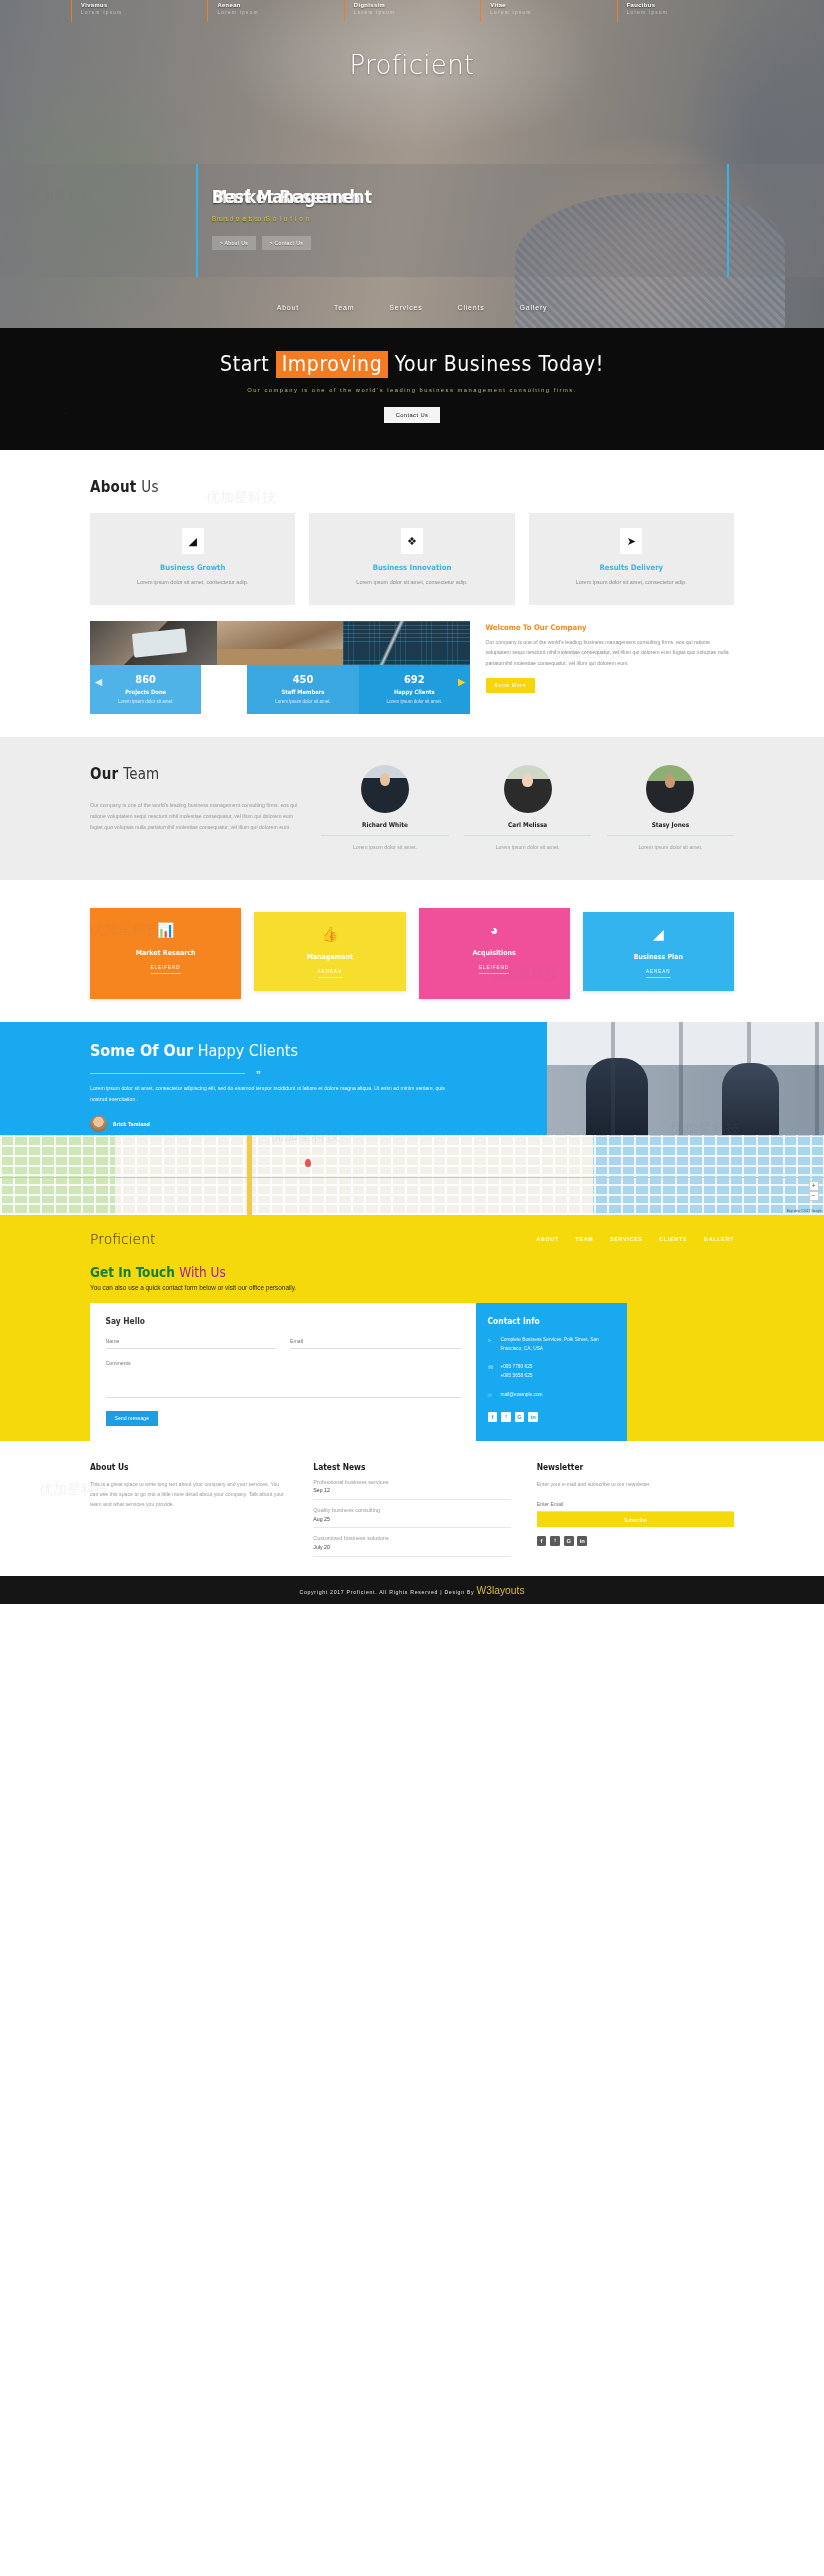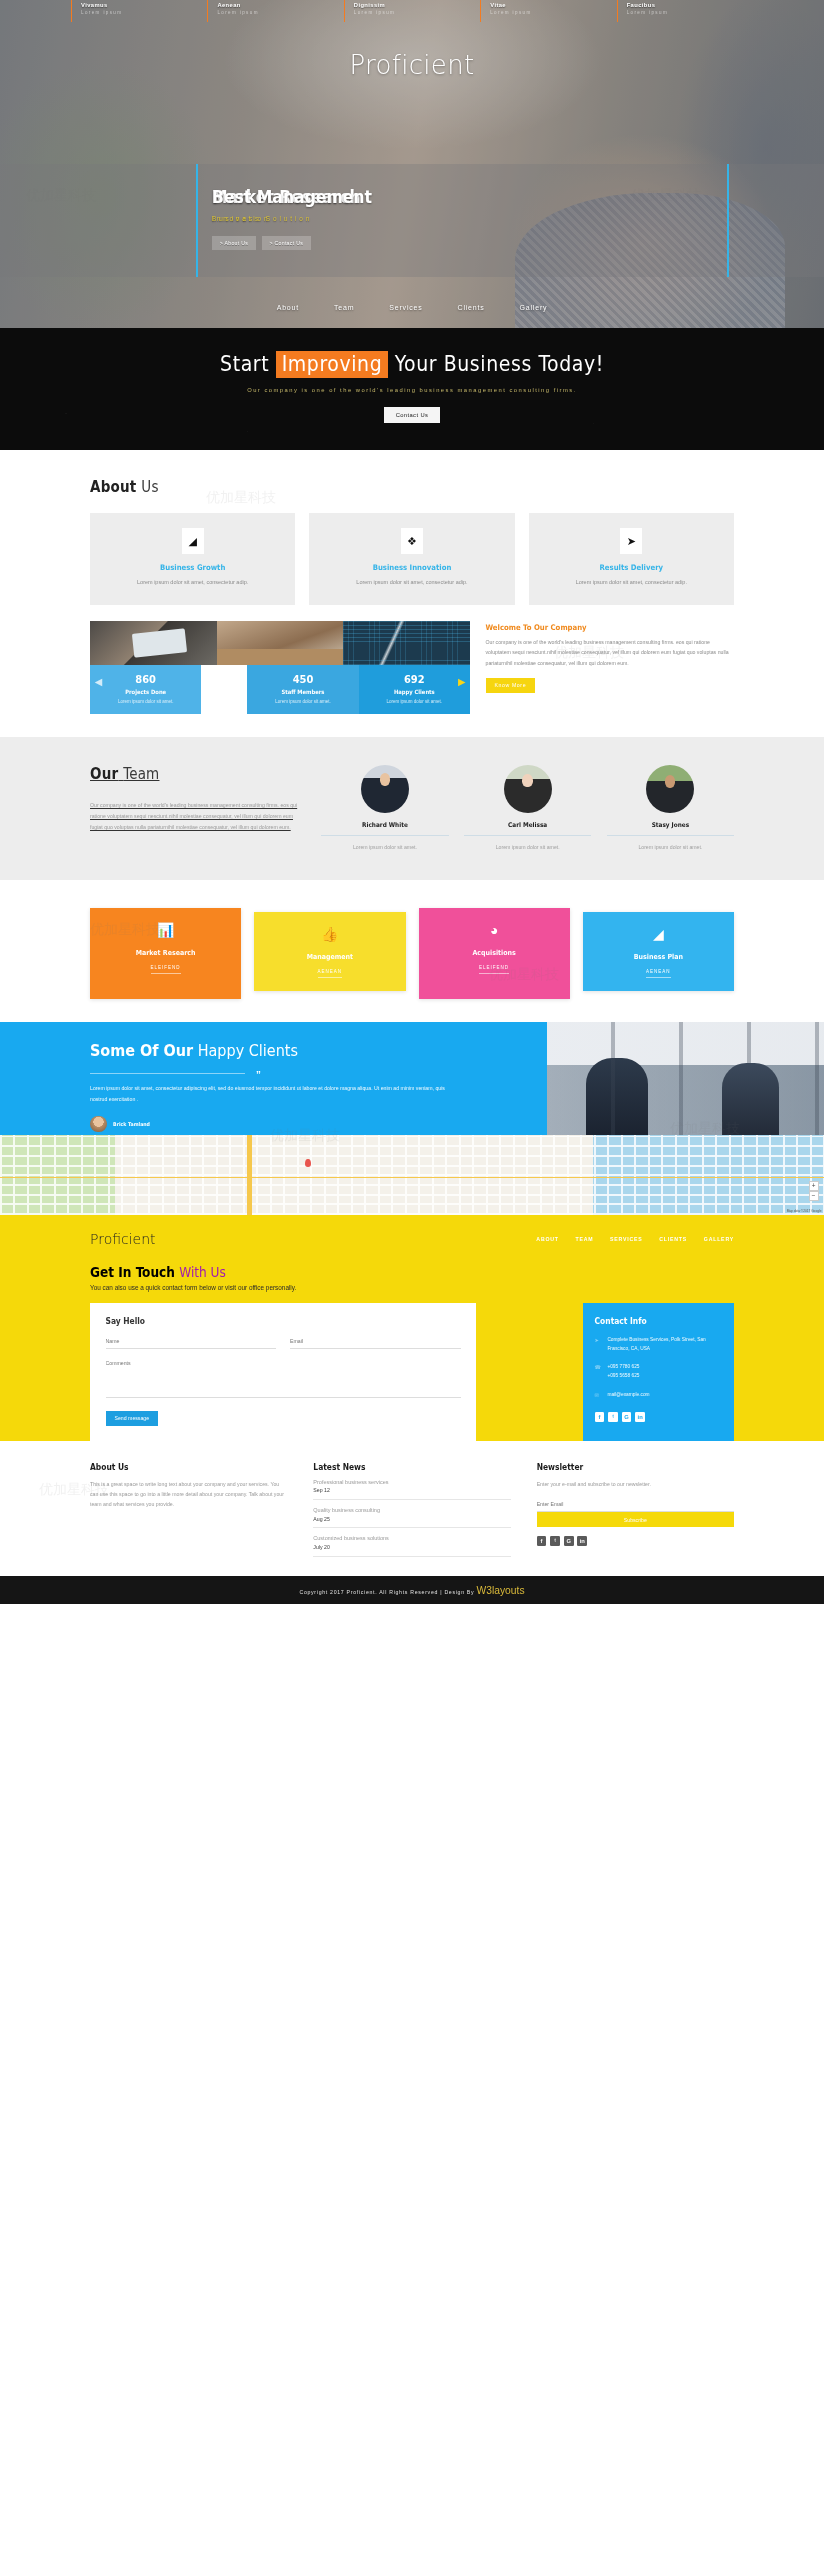--- a/index.html
+++ b/index.html
@@ -168,21 +168,21 @@
   .car-arrow.r { right: 1.9px; color: #f7d51a; }
 
   .welcome { flex: 1; padding-top: 1.3px; }
   .wel-h { color: #f08a1e; font-size: 7.7px; font-weight: 700; font-family: "DejaVu Sans Condensed","Liberation Sans", sans-serif; }
   .wel-p { color: #8c8c8c; font-size: 5.2px; line-height: 2.05; margin-top: 5.2px; }
   .wel-btn { margin-top: 9px; background: #f6d50f; border: 0; color: #fff; font-size: 5.2px; padding: 4.5px 9px; letter-spacing: 0.6px; cursor: pointer; }
 
   
   .team { background: #ededed; padding: 28px 0 30px; }
   .team-body { display: flex; gap: 19.3px; }
-  .team-left { width: 212px; text-decoration: underline; }
+  .team-left { width: 212px; }
   .team-left p { color: #9a9a9a; font-size: 5.2px; line-height: 2.1; margin-top: 10.3px; }
   .team-members { flex: 1; display: flex; gap: 15.5px; }
   .member { flex: 1; text-align: center; }
   .m-av { width: 48px; height: 48px; border-radius: 50%; margin: 0 auto 7.7px; overflow: hidden; position: relative; }
   .m1 { background: linear-gradient(180deg,#cfd5dd 0 28%, #1f2733 28% 100%); }
   .m1:after{content:"";position:absolute;left:18.7px;top:7.7px;width:10.3px;height:13px;background:#e8c3a0;border-radius:50% 50% 45% 45%;}
   .m2 { background: linear-gradient(180deg,#cfd8c6 0 30%, #2b2b2b 30% 100%); }
   .m2:after{content:"";position:absolute;left:18.7px;top:9px;width:10.3px;height:13px;background:#f0d2bc;border-radius:50% 50% 45% 45%;}
   .m3 { background: linear-gradient(180deg,#8fae74 0 34%, #23262b 34% 100%); }
   .m3:after{content:"";position:absolute;left:18.7px;top:9.7px;width:10.3px;height:13px;background:#c99a72;border-radius:50% 50% 45% 45%;}
@@ -271,24 +271,24 @@
   .map-btn { background: #fff; border: 0.6px solid #ccc; height: 9.7px; font-size: 6.4px; line-height: 8.4px; text-align: center; color: #444; cursor: pointer; }
   .map-attr { position: absolute; right: 2.6px; bottom: 1.3px; font-size: 3.2px; color: #555; }
 
   
   .yellow { background: #f5d90a; padding: 16.7px 0 0; position: relative; }
   .y-top { display: flex; align-items: center; justify-content: space-between; }
   .y-brand { font-size: 14px; color: #222; font-family: "DejaVu Sans", sans-serif; font-weight: 300; }
   .y-nav { display: flex; gap: 16.7px; }
   .y-nav a { color: #fff; font-size: 5.2px; letter-spacing: 0.8px; font-weight: 700; cursor: pointer; text-decoration: none; }
   .y-h { font-size: 13.5px; margin-top: 16.7px; font-family: "DejaVu Sans Condensed","Liberation Sans", sans-serif; }
-  .y-h b { font-weight: 800; color: #000000; }
+  .y-h b { font-weight: 800; color: #15803d; }
   .y-h span { font-weight: 300; color: #a21caf; }
   .y-sub { font-size: 6.4px; color: #2a2a2a; margin-top: 3.9px; }
-  .y-boxes { display: flex; margin-top: 11.6px; justify-content: space-between; }
+  .y-boxes { display: flex; margin-top: 11.6px; }
   .say {
     width: 386px; background: #fff; padding: 13px 15.5px 15.5px;
   }
   .say-h { font-size: 8.4px; font-weight: 800; font-family: "DejaVu Sans Condensed","Liberation Sans", sans-serif; }
   .say-row { display: flex; gap: 14px; margin-top: 10.3px; }
   .f-in { flex: 1; border: 0; border-bottom: 0.6px solid #ddd; font-size: 5.2px; padding: 1.9px 0 4.5px; color: #aaa; outline: none; background: transparent; font-family: inherit; }
   .f-ta { width: 100%; border: 0; border-bottom: 0.6px solid #ddd; font-size: 5.2px; padding: 1.9px 0; height: 40px; resize: none; color: #aaa; outline: none; background: transparent; font-family: inherit; margin-top: 9px; }
   .send { margin-top: 10.3px; background: #1d9ee0; border: 0; color: #fff; font-size: 5.2px; padding: 4.5px 9px; cursor: pointer; }
   .cinfo { width: 151px; background: #18a9f0; padding: 13px 11.6px; color: #fff; }
   .ci-h { font-size: 8.4px; font-weight: 800; font-family: "DejaVu Sans Condensed","Liberation Sans", sans-serif; }

